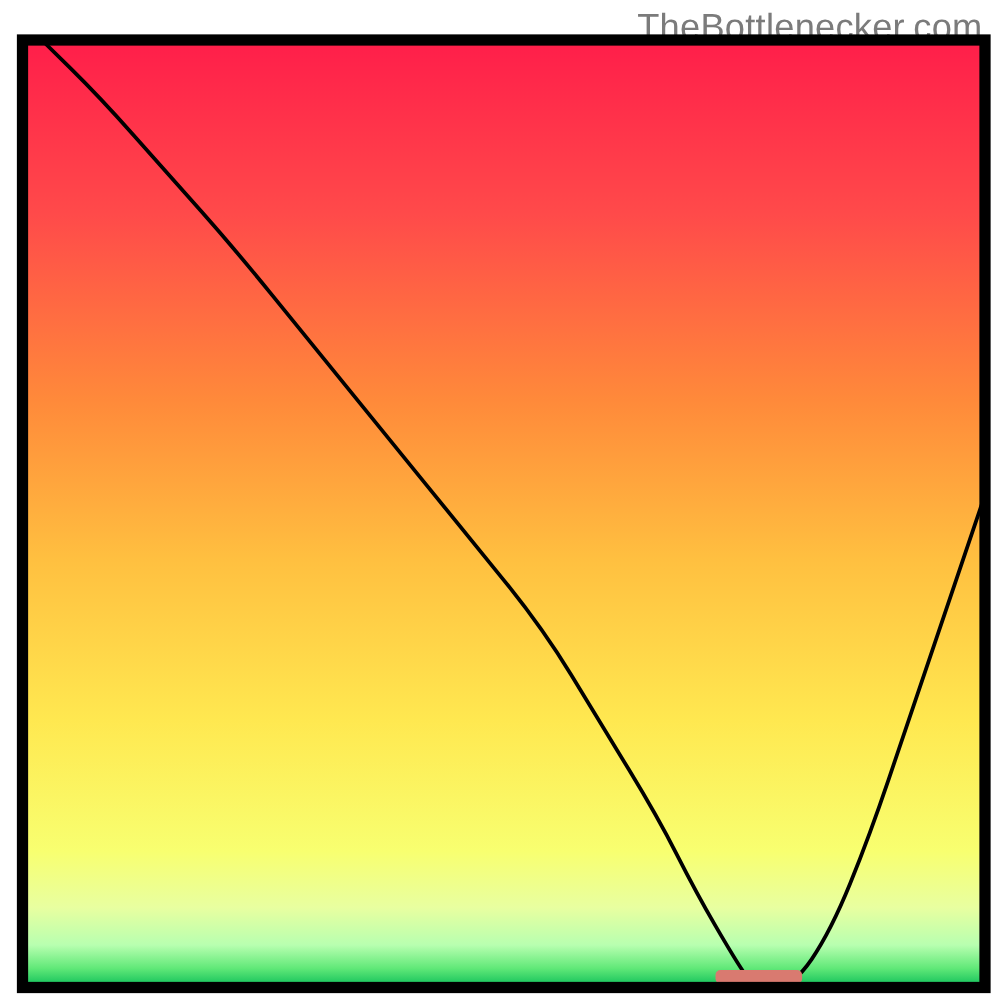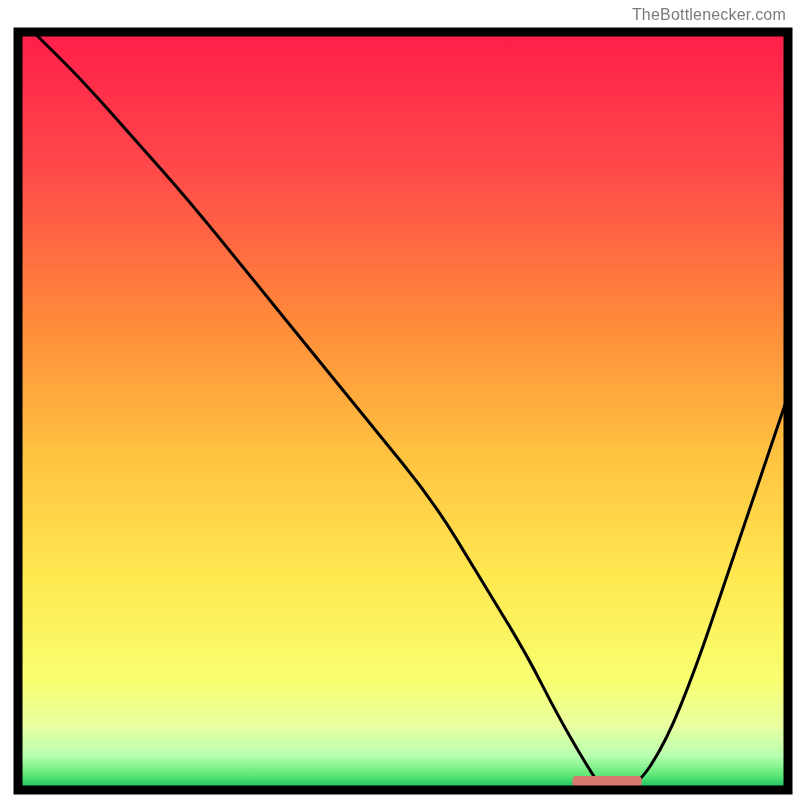--- a/index.html
+++ b/index.html
@@ -13,21 +13,21 @@
   .container {
     position: relative;
     width: 800px;
     height: 800px;
   }
   .watermark {
     position: absolute;
     top: 6px;
     right: 14px;
     color: #7b7b7b;
-    font-size: 16px;
+    font-size: 29px;
     font-weight: 500;
     letter-spacing: 0.2px;
   }
   .plot {
     position: absolute;
     left: 0;
     top: 0;
   }
 </style>
 </head>

